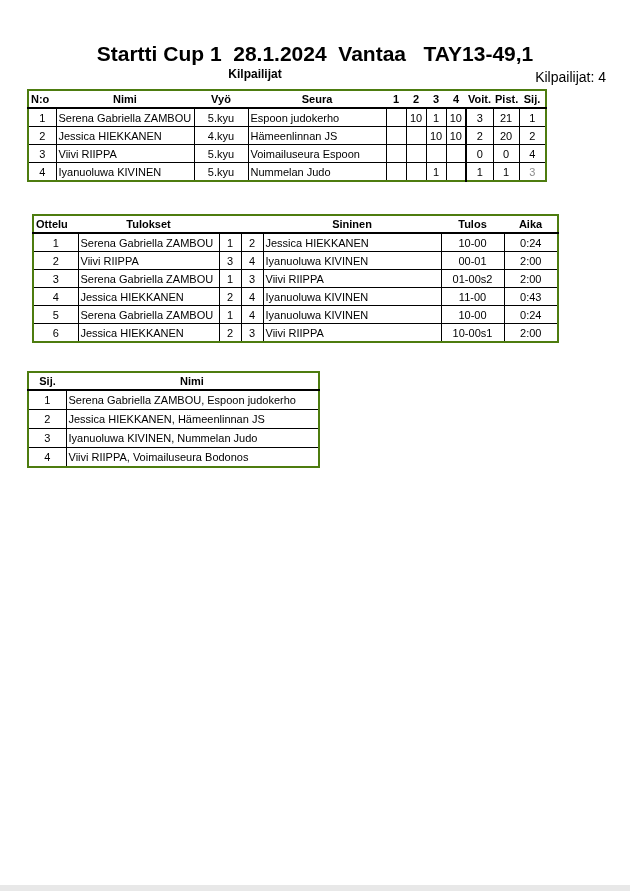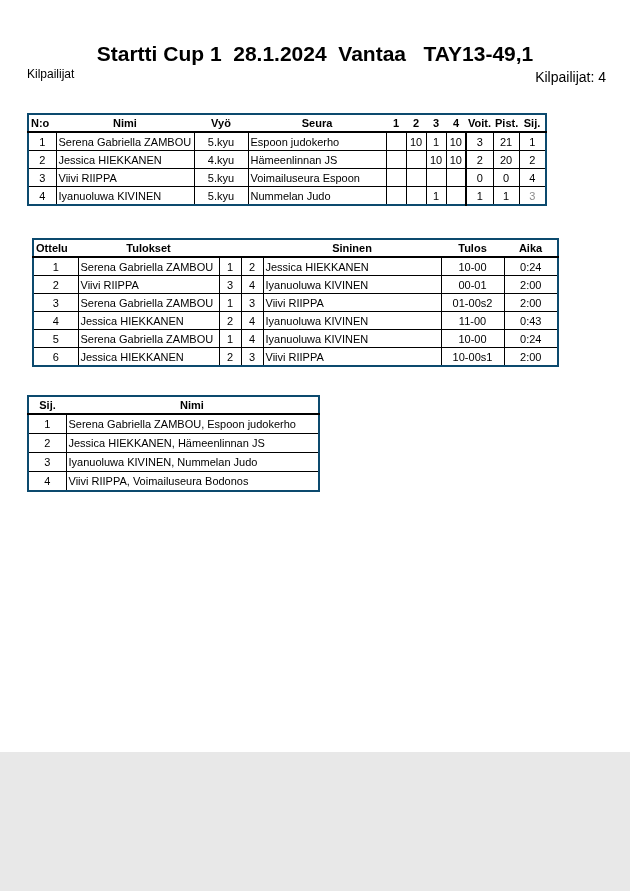--- a/index.html
+++ b/index.html
@@ -1,36 +1,36 @@
 <!DOCTYPE html>
 <html><head>
 <meta charset="utf-8">
 <style>
   html,body { margin:0; padding:0; background:#e8e8e8; }
   .page {
-    position:relative; width:630px; height:752px; margin:0 auto;
+    position:relative; width:630px; height:885px; margin:0 auto;
     background:#ffffff; font-family:"Liberation Sans", sans-serif; color:#000;
     overflow:hidden;
   }
   .doc-title {
     position:absolute; top:42px; left:0; width:630px;
     text-align:center; font-size:21px; font-weight:bold; white-space:pre;
   }
   .sec-heading {
-    position:absolute; font-size:12px; font-weight:normal; text-align:left;
+    position:absolute; font-size:12px; font-weight:bold; text-align:center;
   }
   .h-kilpailijat { top:67px; left:27px;  width:456px; }
   .h-ottelut     { top:198px; left:32px; width:525px; }
   .h-tulokset    { top:352px; left:27px; width:291px; }
   .count-label {
     position:absolute; top:69px; right:24px; font-size:14px; text-align:left;
   }
   table.tbl {
     position:absolute; border-collapse:collapse; table-layout:fixed;
-    font-size:11px; border:2px solid #0c4a6e; background:#fff;margin-top:24px;
+    font-size:11px; border:2px solid #4d7c0f; background:#fff;
   }
   .t1 { left:27px; top:89px;  width:518px; }
   .t2 { left:32px; top:214px; width:525px; }
   .t3 { left:27px; top:371px; width:291px; }
   .tbl th {
     border:0; border-bottom:2px solid #000;
     font-weight:bold; height:16px; padding:0 2px;
     overflow:hidden; white-space:nowrap;
   }
   .tbl td {

